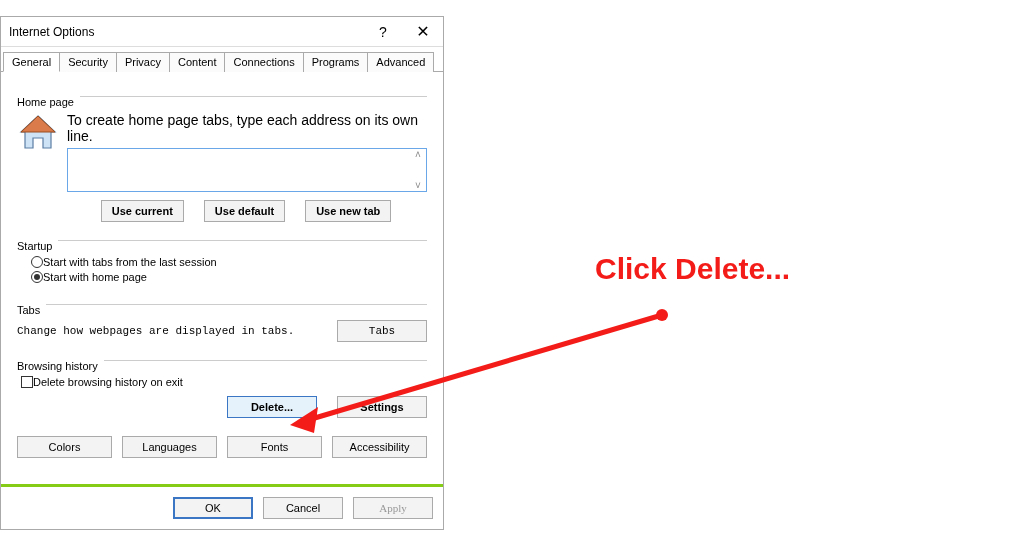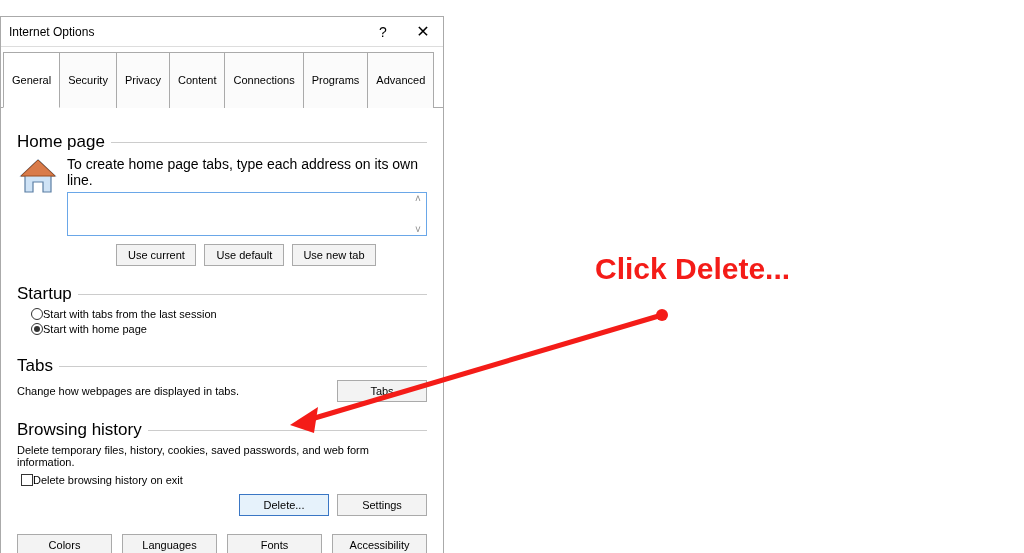--- a/index.html
+++ b/index.html
@@ -48,21 +48,21 @@
   }
   .titlebar .close { font-size: 16px; }
   .tabs {
     display: flex;
     border-bottom: 1px solid #aaa;
     padding-left: 2px;
     padding-top: 4px;
     background: #fff;
   }
   .tab {
-    padding: 21px 8px;
+    padding: 3px 8px;
     font-size: 11px;
     border: 1px solid #aaa;
     border-bottom: none;
     background: #fbfbfb;
     margin-right: -1px;
     position: relative;
     top: 1px;
   }
   .tab.active {
     background: #fff;
@@ -73,22 +73,21 @@
   .content {
     padding: 8px 10px 8px 10px;
   }
   .group {
     position: relative;
     margin: 8px 0 10px 0;
     padding: 8px 6px 8px 6px;
   }
   .group-label {
     display: flex;
-    align-items: center;
-    font-size: 17px;
+    font-size: 11px;
     color: #000;
     margin-bottom: 4px;
   }
   .group-label .lbl { padding-right: 6px; white-space: nowrap; }
   .group-label .line { flex:1; height:1px; background:#ccc; }
   .homeicon {
     width: 42px;
     height: 42px;
     display: inline-block;
   }
@@ -121,34 +120,34 @@
     display:inline-flex;
     align-items:center;
     justify-content:center;
     height:22px;
     min-width:80px;
     padding:0 10px;
     border:1px solid #aaa;
     background:#f3f3f3;
     font-size:11px;
   }
-  .btn-row { display:flex; gap:8px; justify-content:flex-end; margin-top:8px; }
+  .btn-row { display:flex; gap:20px; justify-content:flex-end; margin-top:8px;font-weight:bold; }
   .btn-row.center { justify-content:center; }
   .radio-row, .check-row { display:flex; align-items:center; margin:3px 0 3px 14px; }
   .radio {
     width:12px; height:12px; border:1px solid #333; border-radius:50%; display:inline-flex; align-items:center; justify-content:center; flex:none;
   }
   .radio .dot { width:6px; height:6px; background:#333; border-radius:50%; }
   .check {
     width:12px; height:12px; border:1px solid #333; display:inline-block; flex:none;
   }
-  .tabs-row { display:flex; align-items:center; justify-content:space-between; }
+  .tabs-row { display:flex; align-items:center; justify-content:space-between;font-family:Liberation Mono, monospace; }
   .tabs-row .txt { font-size:11px; }
   .bottom-btns {
-    border-top:1px solid #84cc16;
+    border-top:3px solid #84cc16;
     padding:10px;
     display:flex;
     justify-content:flex-end;
     gap:10px;
   }
   .btn.ok { border:2px solid #3a76c4; background:#f3f3f3; }
   .btn.disabled { color:#999;font-family:Liberation Serif, serif; }
   .btn.hl { border:1px solid #3a76c4; background:#e6f2fb; }
   .appearance-row { display:flex; gap:10px;align-items:flex-end; }
   .appearance-row .btn { flex:1; min-width:0; }
@@ -250,21 +249,20 @@
         <span class="txt">Change how webpages are displayed in tabs.</span>
         <div class="btn" style="min-width:90px">Tabs</div>
       </div>
     </div>
 
     <div class="group" style="padding-top:0">
       <div class="group-label">
           <span class="lbl">Browsing history</span>
           <span class="line"></span>
         </div>
-      <div style="font-size:11px; margin:2px 0 6px 0;">Delete temporary files, history, cookies, saved passwords, and web form information.</div>
       <div class="check-row" style="margin-left:4px">
         <span class="check"></span>
         <span>Delete browsing history on exit</span>
       </div>
       <div class="btn-row">
         <div class="btn hl" style="min-width:90px">Delete...</div>
         <div class="btn" style="min-width:90px">Settings</div>
       </div>
     </div>
 

